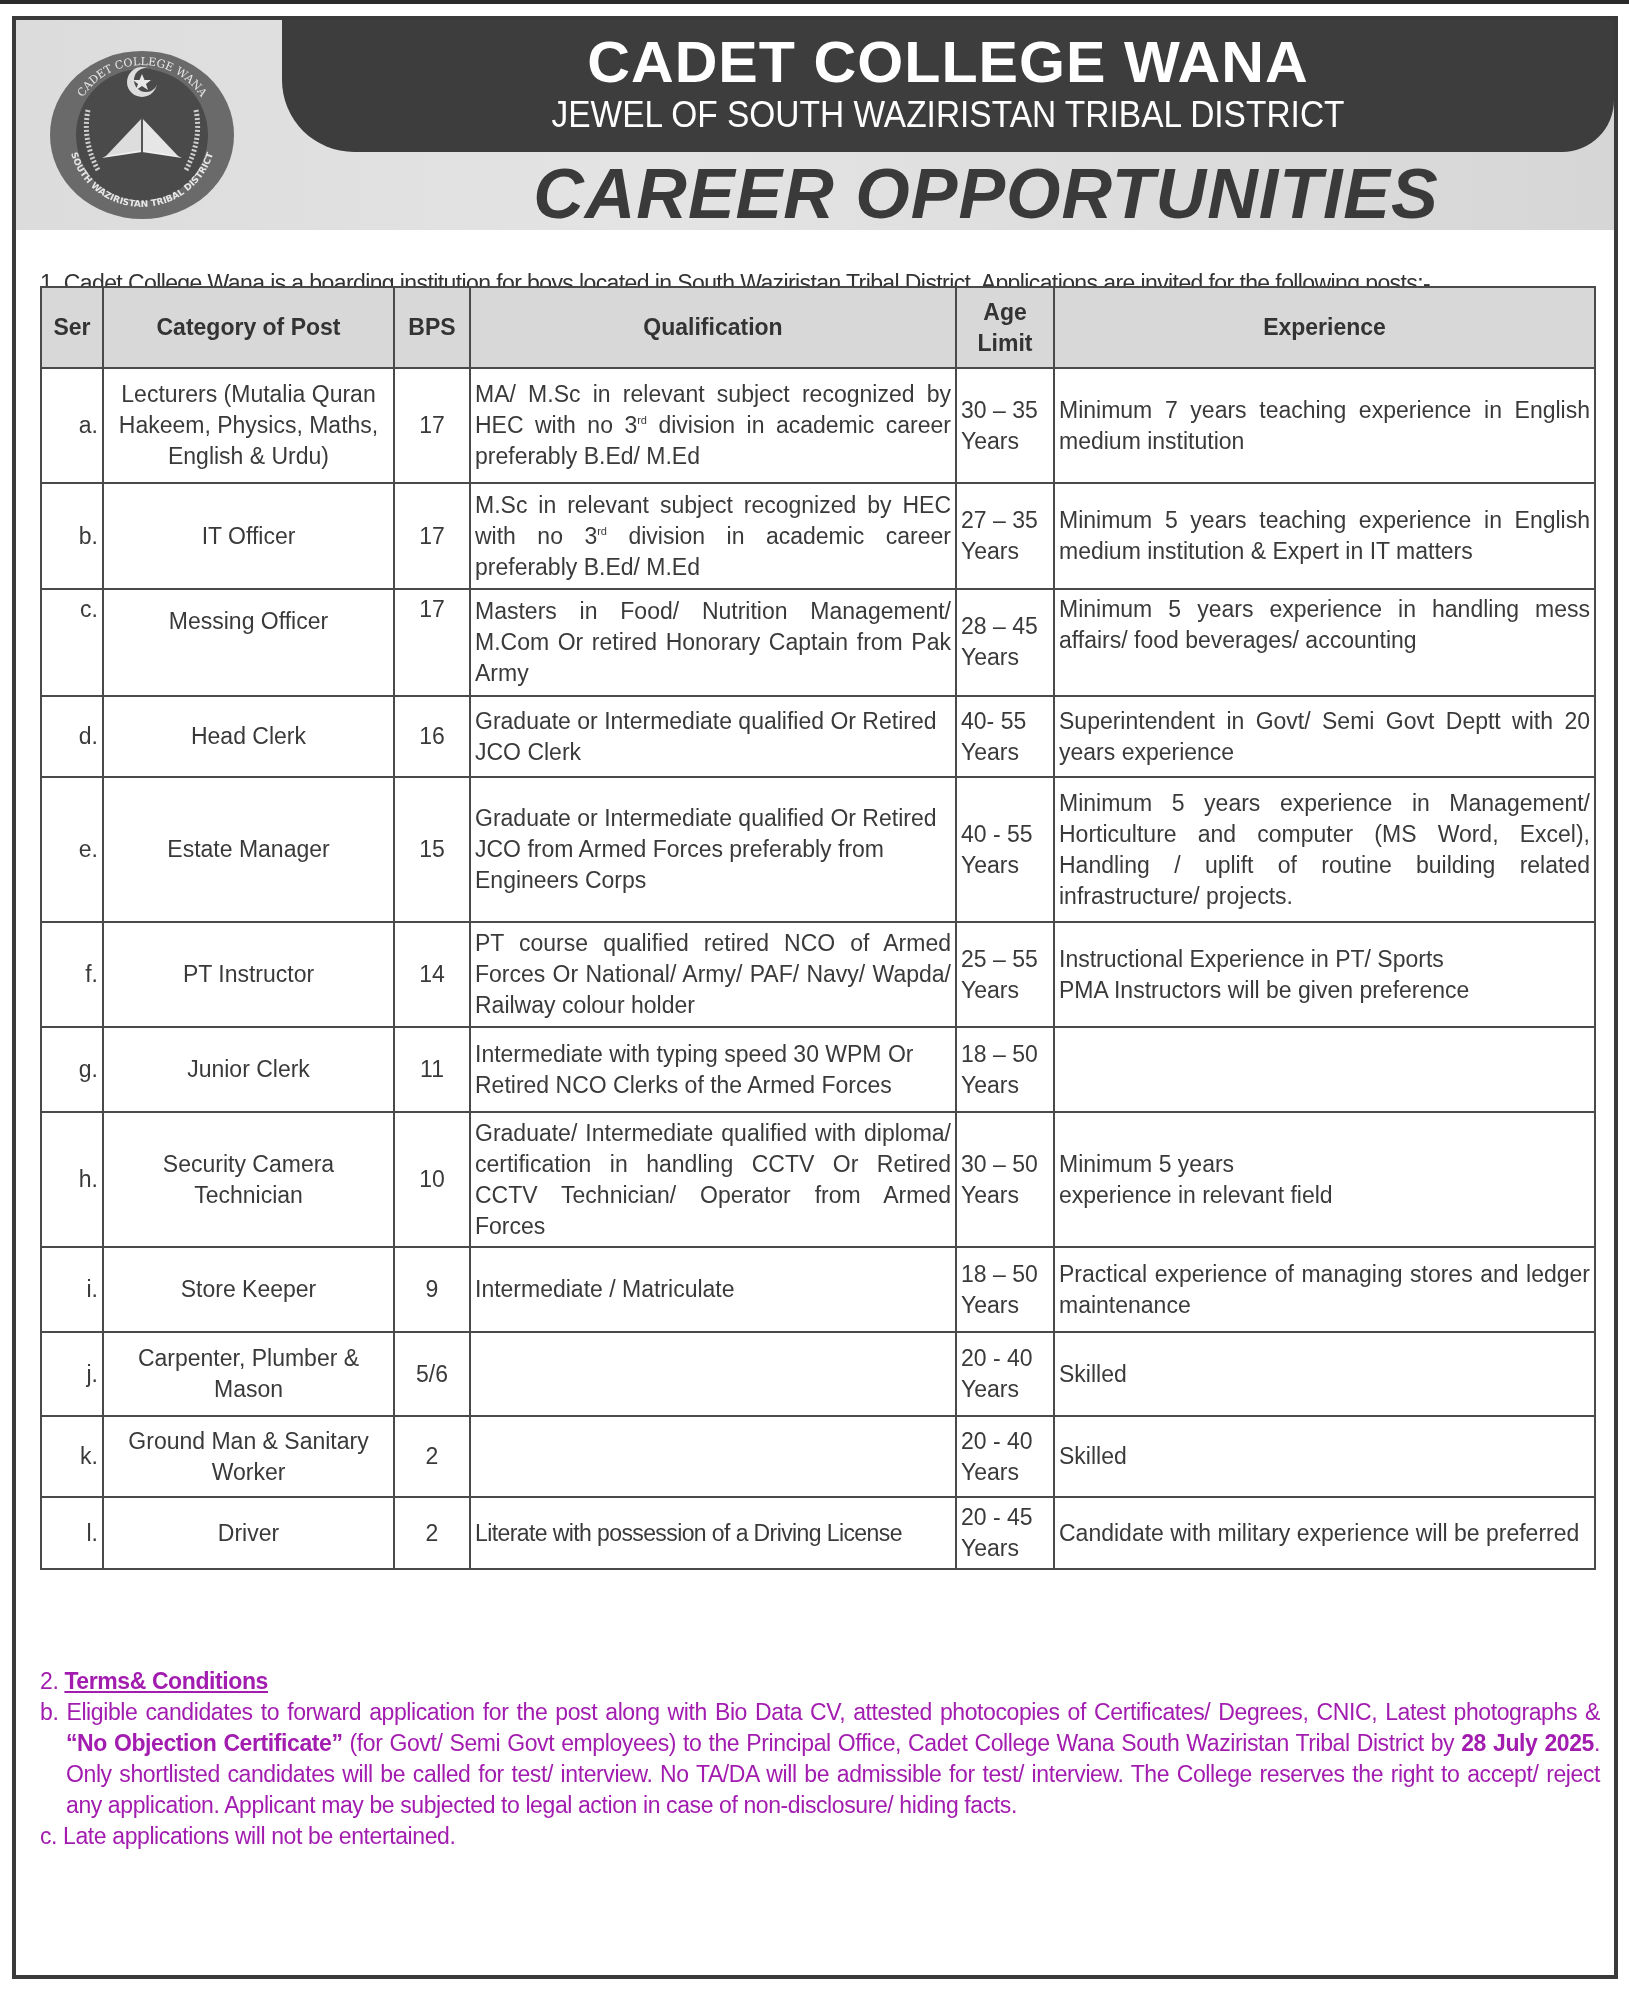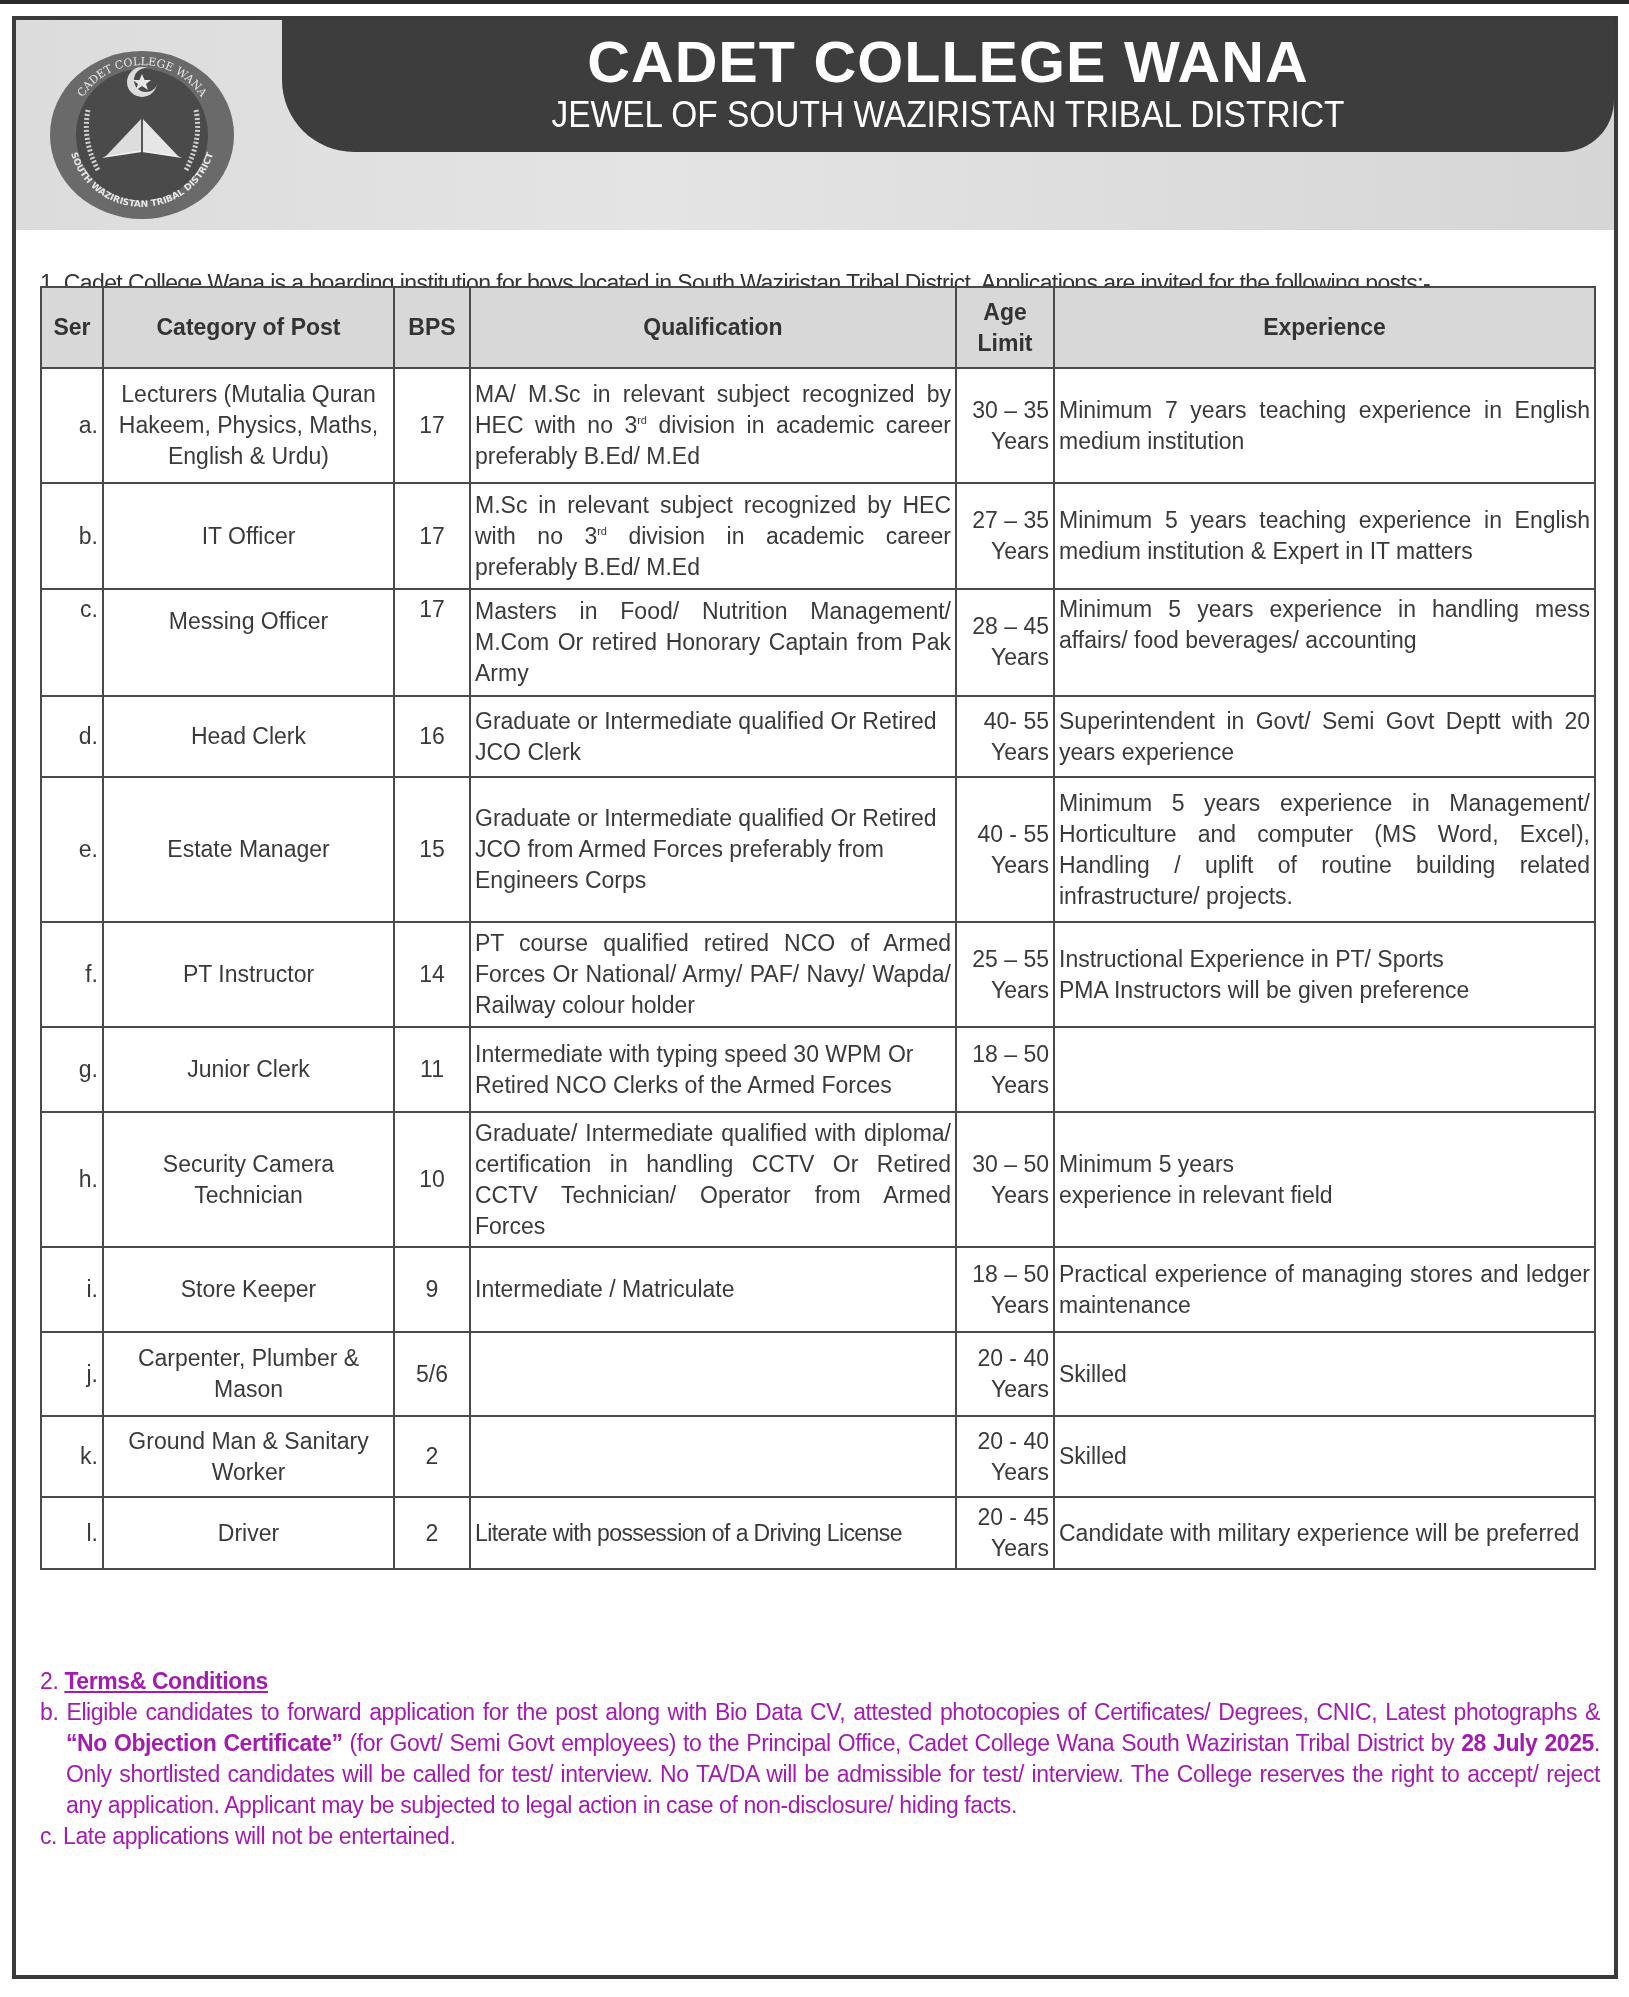--- a/index.html
+++ b/index.html
@@ -54,21 +54,21 @@
   }
   table.posts th {
     background: #d8d8d8; font-weight: bold; text-align: center; color: #333;
     height: 81px; font-size: 23px;
   }
   table.posts td { padding: 0 4px; }
   td.ser { text-align: right; padding-right: 8px; }
   td.cat { text-align: center; }
   td.bps { text-align: center; }
   td.qual { text-align: justify; text-align-last: left; }
-  td.age { text-align: right; padding: 0 2px; }
+  td.age { text-align: left; padding: 0 2px; }
   td.exp { text-align: justify; text-align-last: left; }
   sup { font-size: 11px; vertical-align: 9px; line-height: 0; }
 
   .terms {
     position: absolute; left: 24px; top: 1646px; width: 1560px;
     font-size: 23px; color: #a21caf; line-height: 31px; letter-spacing: -0.4px;
   }
   .terms .heading { font-weight: bold; }
   .terms .heading span.u { text-decoration: underline; }
   .terms .item { padding-left: 26px; text-indent: -26px; text-align: justify; text-align-last: left; }
@@ -110,20 +110,21 @@
         <text font-size="11" fill="#e8e8e8" font-family="DejaVu Serif, serif"><textPath href="#arcTop" startOffset="50%" text-anchor="middle">CADET COLLEGE WANA</textPath></text>
         <text font-size="9" fill="#e8e8e8" font-weight="bold" font-family="DejaVu Sans, sans-serif"><textPath href="#arcBot" startOffset="50%" text-anchor="middle">SOUTH WAZIRISTAN TRIBAL DISTRICT</textPath></text>
       </svg>
     </div>
 
     <div class="banner">
       <div class="banner-title">CADET COLLEGE WANA</div>
       <div class="banner-sub">JEWEL OF SOUTH WAZIRISTAN TRIBAL DISTRICT</div>
     </div>
 
+    <div class="career-title">CAREER OPPORTUNITIES</div>
   </div>
 
   <div class="intro">1. Cadet College Wana is a boarding institution for boys located in South Waziristan Tribal District. Applications are invited for the following posts:-</div>
 
   <table class="posts">
     <colgroup>
       <col style="width:62px">
       <col style="width:291px">
       <col style="width:76px">
       <col style="width:486px">

